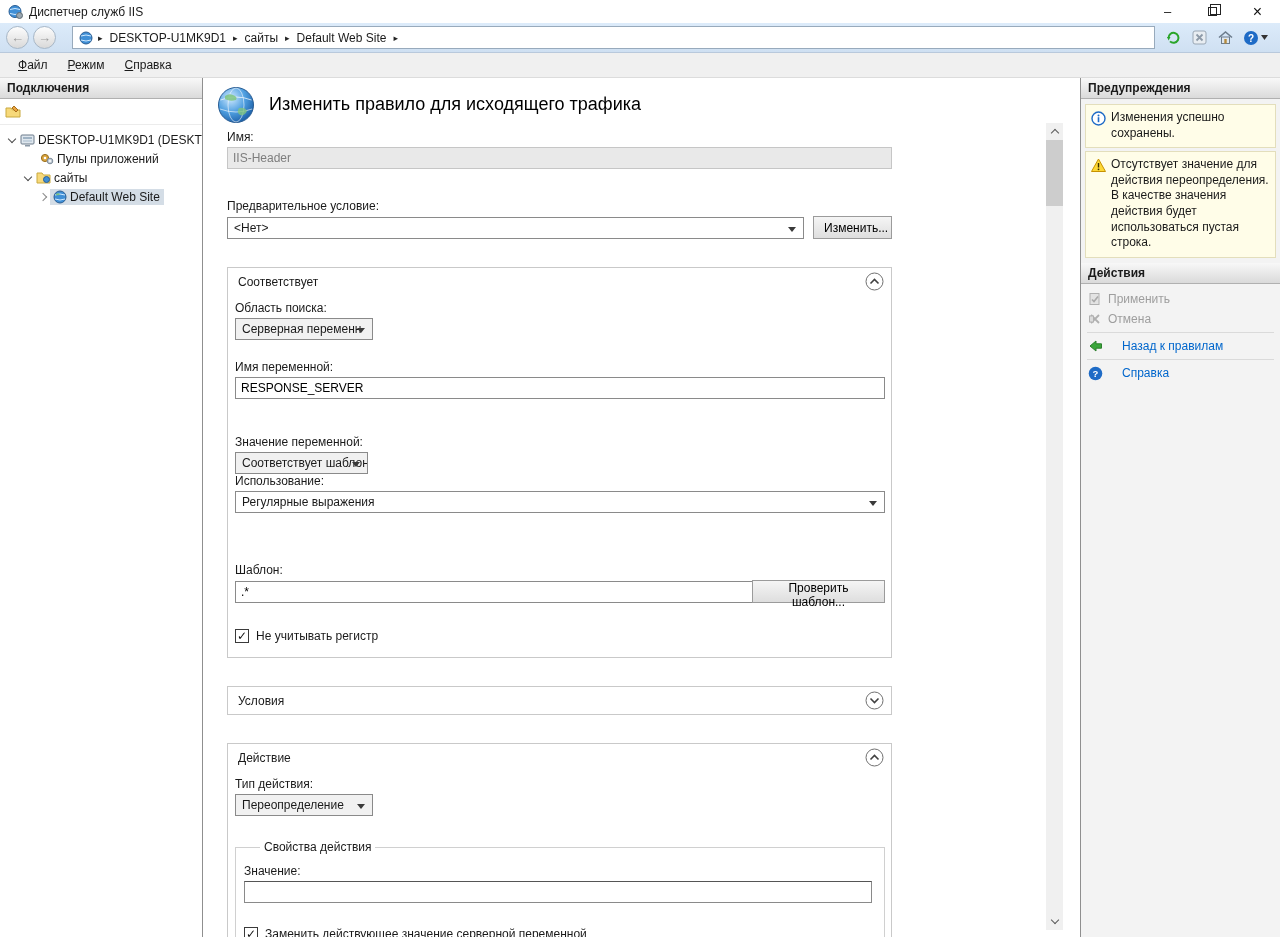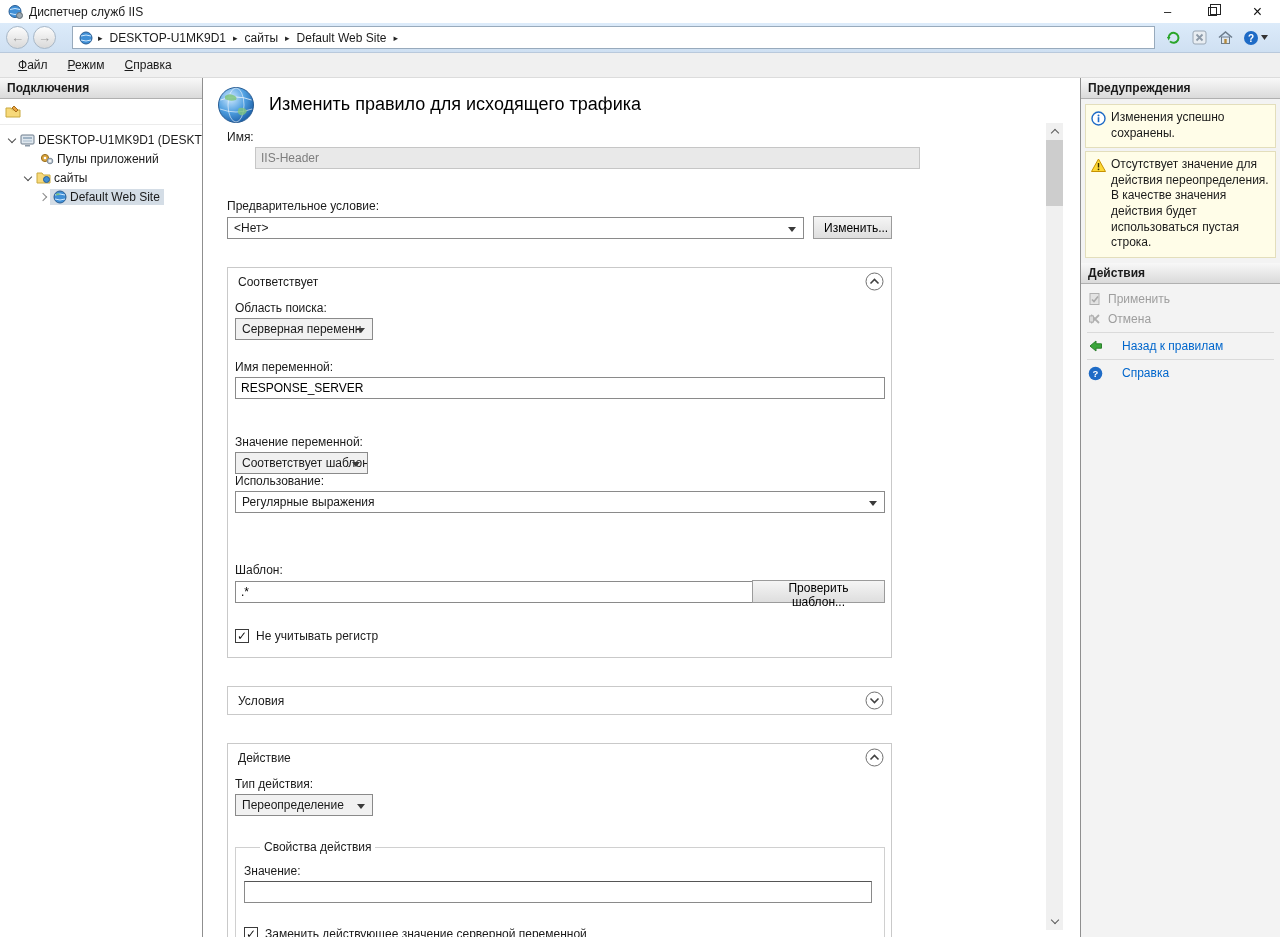--- a/index.html
+++ b/index.html
@@ -53,21 +53,21 @@
   .tree-ic { margin:0 3px 0 2px; display:flex; flex-shrink:0; }
 
   
   .center { flex:1; background:#fff; position:relative; overflow:hidden; }
   .content-header { position:relative; height:50px; }
   .rule-ic { position:absolute; left:14px; top:8px; }
   .page-title { position:absolute; left:66px; top:16px; font-size:18px; color:#000; }
   .form { margin-left:24px; width:665px; }
   .flabel { display:block; margin-bottom:3px; }
   .text-input { width:100%; height:22px; border:1px solid #8a8a8a; padding:0 5px; font:inherit; background:#fff; }
-  .text-input:disabled { background:#e9e9e9; border-color:#c6c6c6; color:#7d7d7d;margin-left:28px; }
+  .text-input:disabled { background:#e9e9e9; border-color:#c6c6c6; color:#7d7d7d; }
   .sunken { border-color:#8a8a8a; border-top-color:#555; }
   .row { display:flex; align-items:center; }
   .combo { height:22px; border:1px solid #8a8a8a; background:#fff; display:flex; align-items:center;
     padding:0 22px 0 6px; position:relative; white-space:nowrap; overflow:hidden; }
   .combo::after { content:""; position:absolute; right:7px; top:9px;
     border-left:4px solid transparent; border-right:4px solid transparent; border-top:5px solid #3a3a3a; }
   .combo.gray { background:#f1f1f1; }
   .btn { height:23px; background:linear-gradient(#f5f5f5,#dedede); border:1px solid #9b9b9b;
     padding:0 10px; font:inherit; }
   .section { border:1px solid #c9c9c9; background:#fff; }

